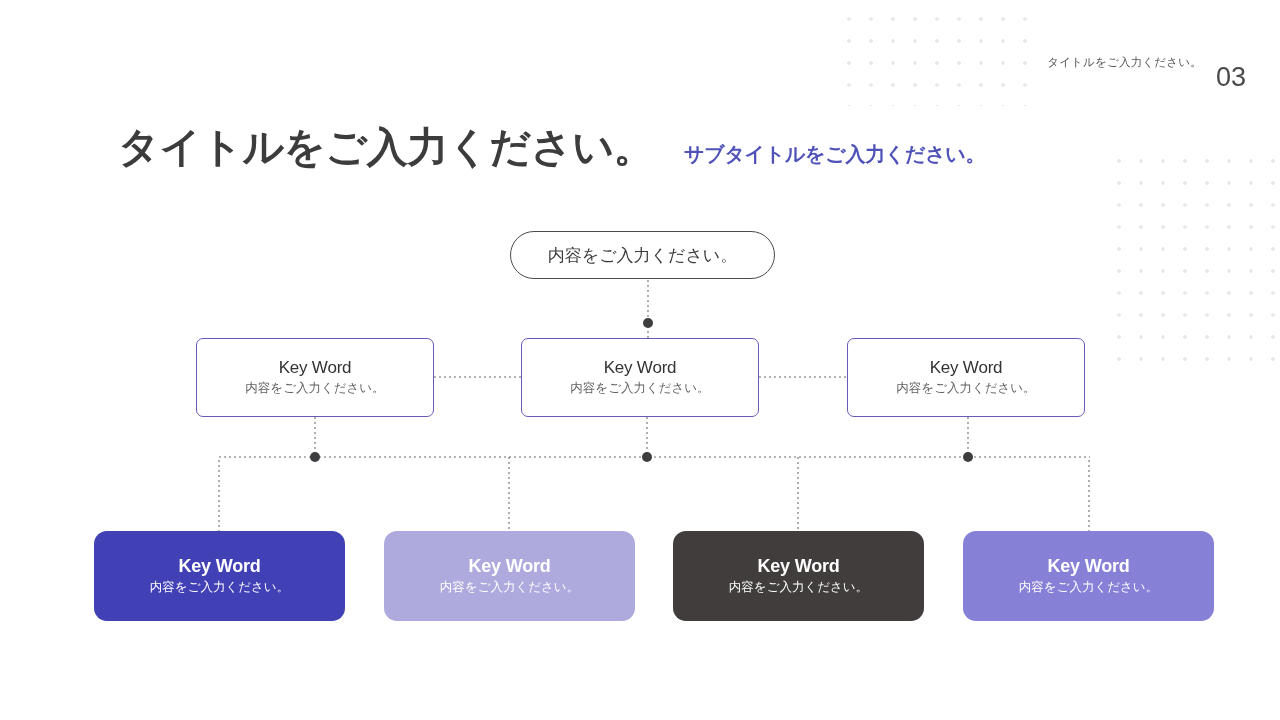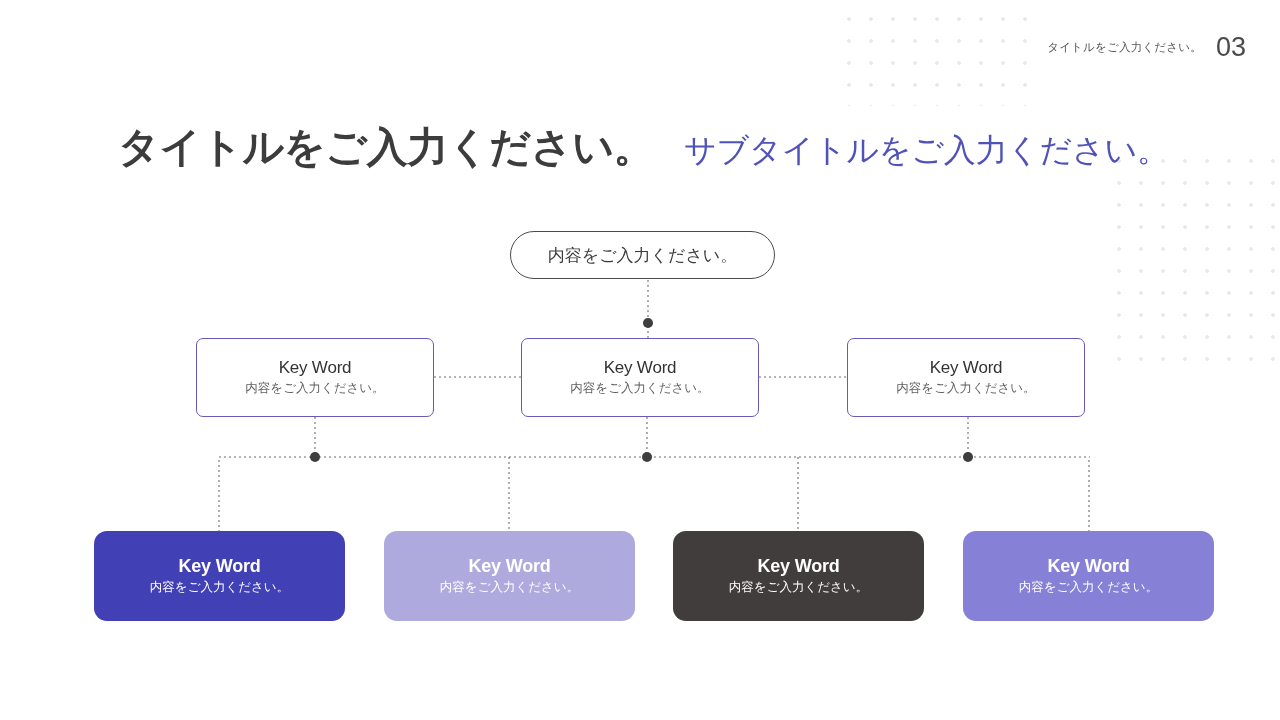--- a/index.html
+++ b/index.html
@@ -50,41 +50,42 @@
     font-size: 11.5px;
     color: #555459;
     letter-spacing: 0.2px;
     white-space: nowrap;
   }
   .header-number {
     font-size: 27px;
     color: #4a4a4a;
     font-weight: 400;
     line-height: 1;
+    margin-top: 30px;
   }
 
   
   .title-row {
     position: absolute;
     top: 120px;
     left: 118px;
     display: flex;
     align-items: baseline;
     gap: 30px;
   }
   .main-title {
     font-size: 41px;
     font-weight: bold;
     color: #3c3c3c;
     letter-spacing: -0.5px;
     white-space: nowrap;
   }
   .sub-title {
-    font-size: 32px;
-    font-weight: normal;
+    font-size: 20px;
+    font-weight: bold;
     color: #4f52b8;
     letter-spacing: -0.3px;
     white-space: nowrap;
   }
 
   
   .diagram {
     position: absolute;
     top: 0;
     left: 0;

